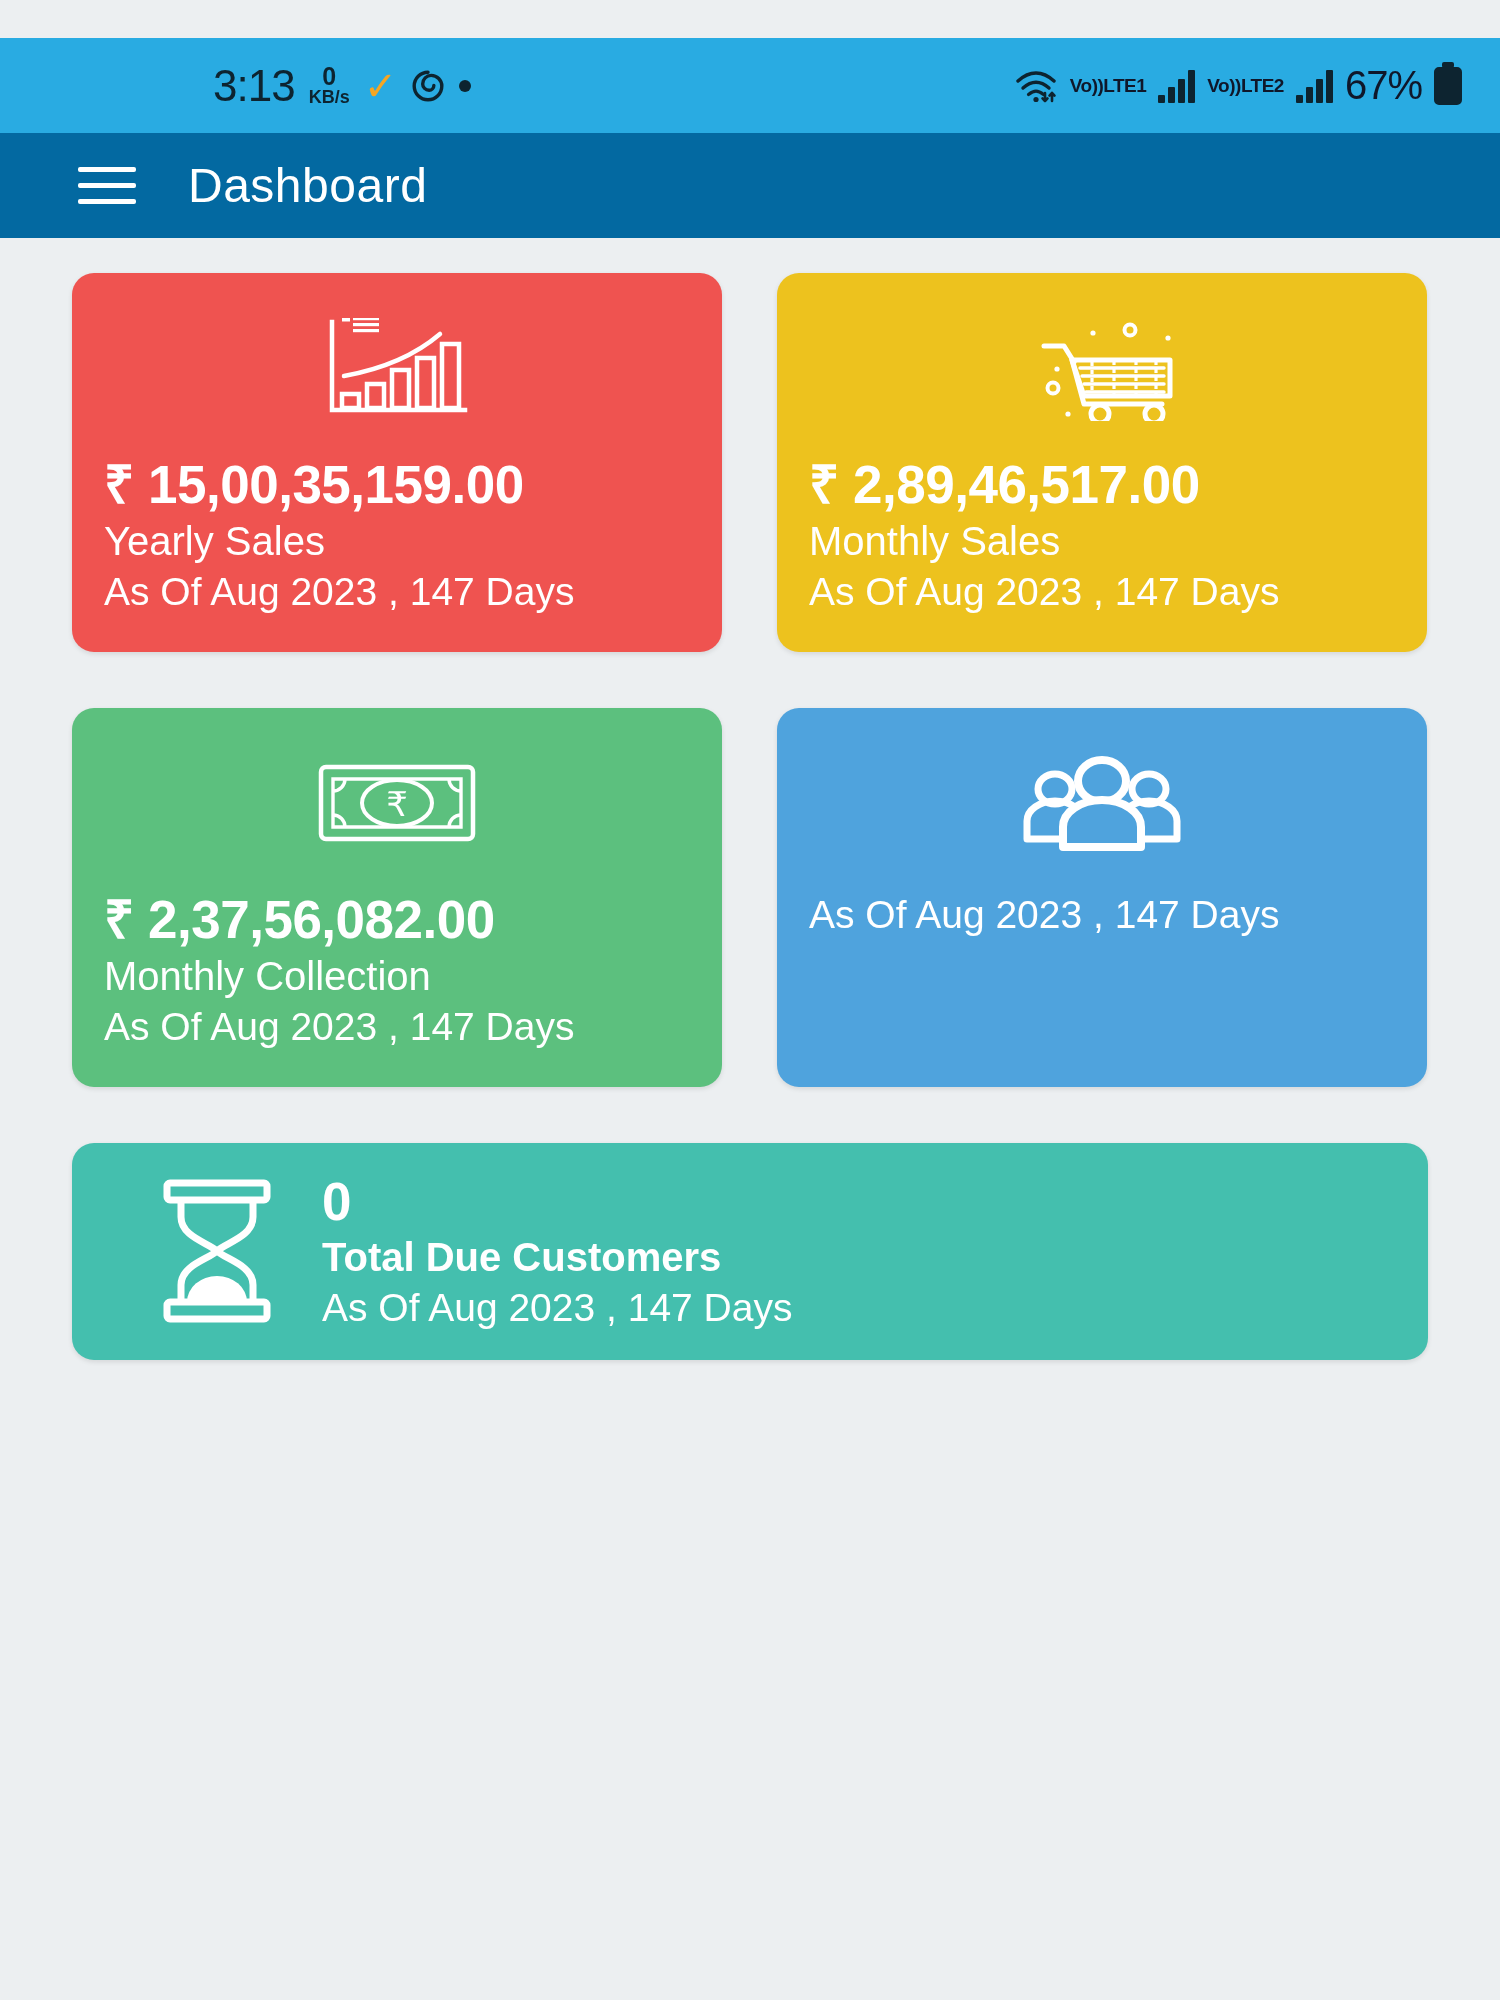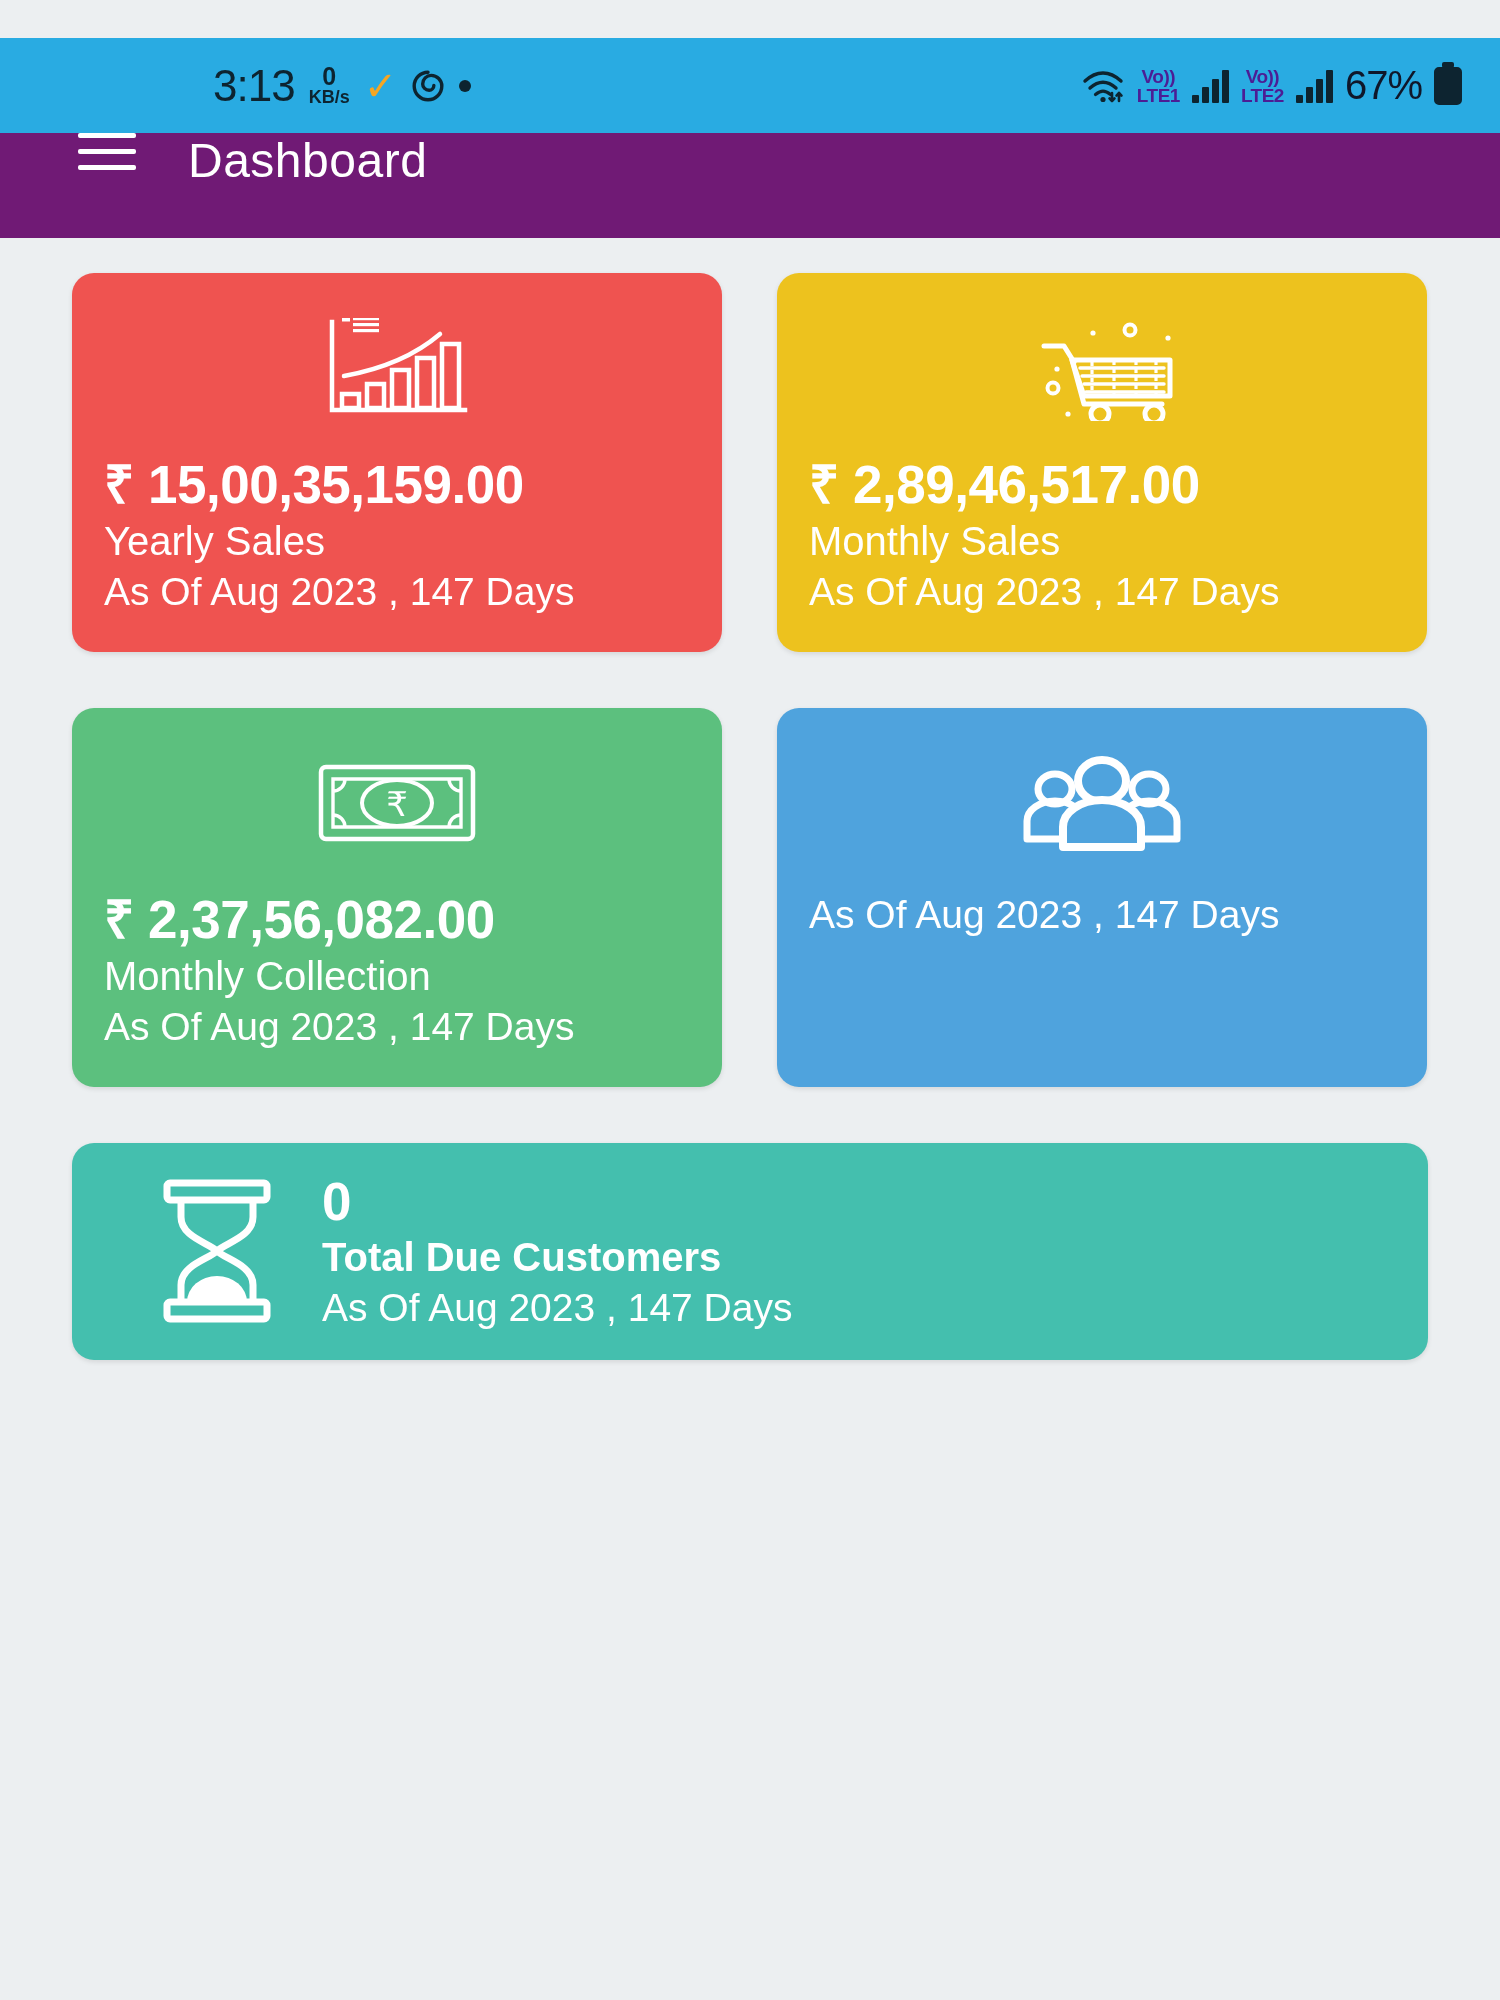--- a/index.html
+++ b/index.html
@@ -21,38 +21,38 @@
   .sb-left{ display:flex; align-items:center; gap:14px; margin-left:185px; }
   .sb-right{ display:flex; align-items:center; gap:12px; margin-left:auto; margin-right:10px;}
   .sb-time{ font-size:44px; font-weight:400; color:#0d2430; letter-spacing:-1px;}
   .kbs{ display:flex; flex-direction:column; align-items:center; line-height:.95; color:#0d2430;}
   .kbs .n{ font-size:25px; font-weight:700;}
   .kbs .u{ font-size:18px; font-weight:700;}
   .tick{ font-size:40px; color:#f5a623; line-height:1;}
   .spiral{ width:34px; height:34px;}
   .dot{ width:12px; height:12px; border-radius:50%; background:#0d2430;}
   .wifi{ width:44px; height:34px;}
-  .volte{ display:flex; flex-direction:column; align-items:center; line-height:1; color:#4c1d95;}
+  .volte{ display:flex; align-items:center; line-height:1; color:#0f172a;}
   .volte .a{ font-size:19px; font-weight:700; letter-spacing:-.5px;}
   .volte .b{ font-size:19px; font-weight:700; letter-spacing:-.5px;}
   .bars{ display:flex; align-items:flex-end; gap:3px; height:34px;}
   .bars i{ width:7px; background:#0d2430; border-radius:1px; display:block;}
   .bars i:nth-child(1){height:8px;}
   .bars i:nth-child(2){height:16px;}
   .bars i:nth-child(3){height:24px;}
   .bars i:nth-child(4){height:33px;}
   .batt-pct{ font-size:40px; font-weight:400; color:#0f172a; letter-spacing:-1px;}
   .batt{ width:28px; height:38px; border:4px solid #0d2430; border-radius:5px; position:relative; background:#0d2430;}
   .batt:before{ content:""; position:absolute; top:-9px; left:50%; transform:translateX(-50%);
                 width:12px; height:6px; background:#0d2430; border-radius:2px;}
 
   
   .appbar{
-    height:105px; background:#701a75;
-    display:flex; padding-left:78px;
+    height:105px; background:#0369a1;
+    display:flex; align-items:center; padding-left:78px;
   }
   .hamburger{ width:58px; display:flex; flex-direction:column; gap:11px; cursor:pointer;}
   .hamburger span{ display:block; height:5px; background:#fff; border-radius:2px;}
   .appbar-title{ color:#fff; font-size:48px; font-weight:400; margin-left:52px; letter-spacing:.5px;}
 
   
   .content{ padding:35px 72px 0 72px; }
   .grid{ display:flex; flex-wrap:wrap; gap:56px 55px; }
 
   .card{

